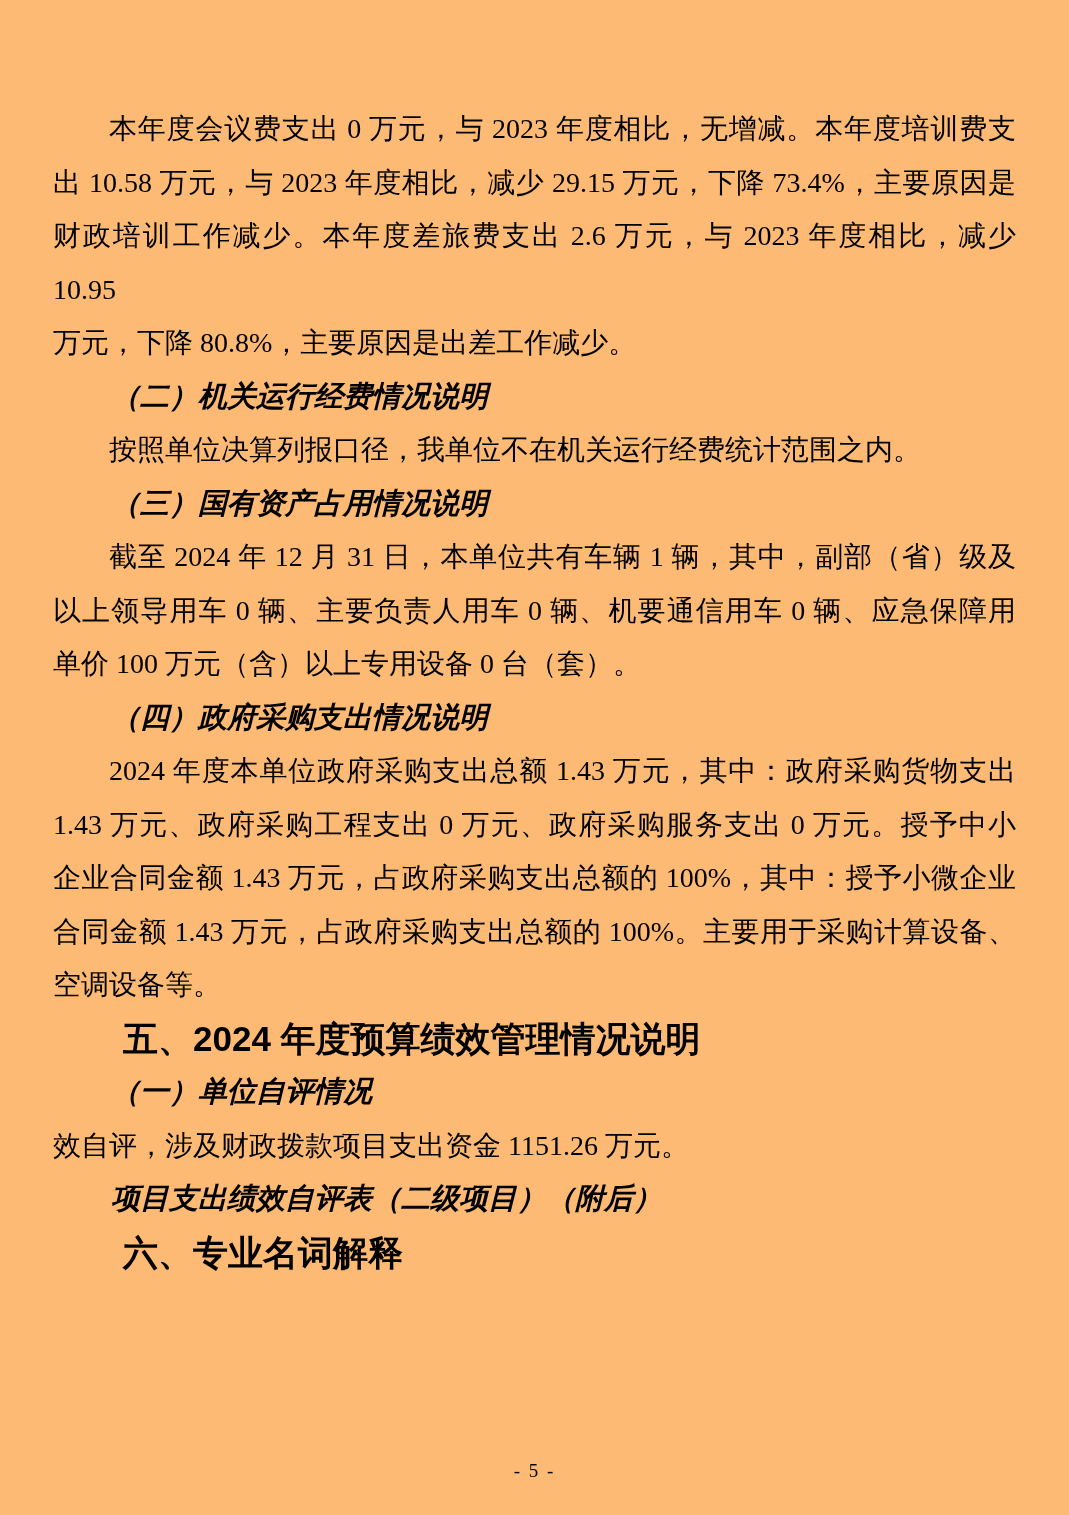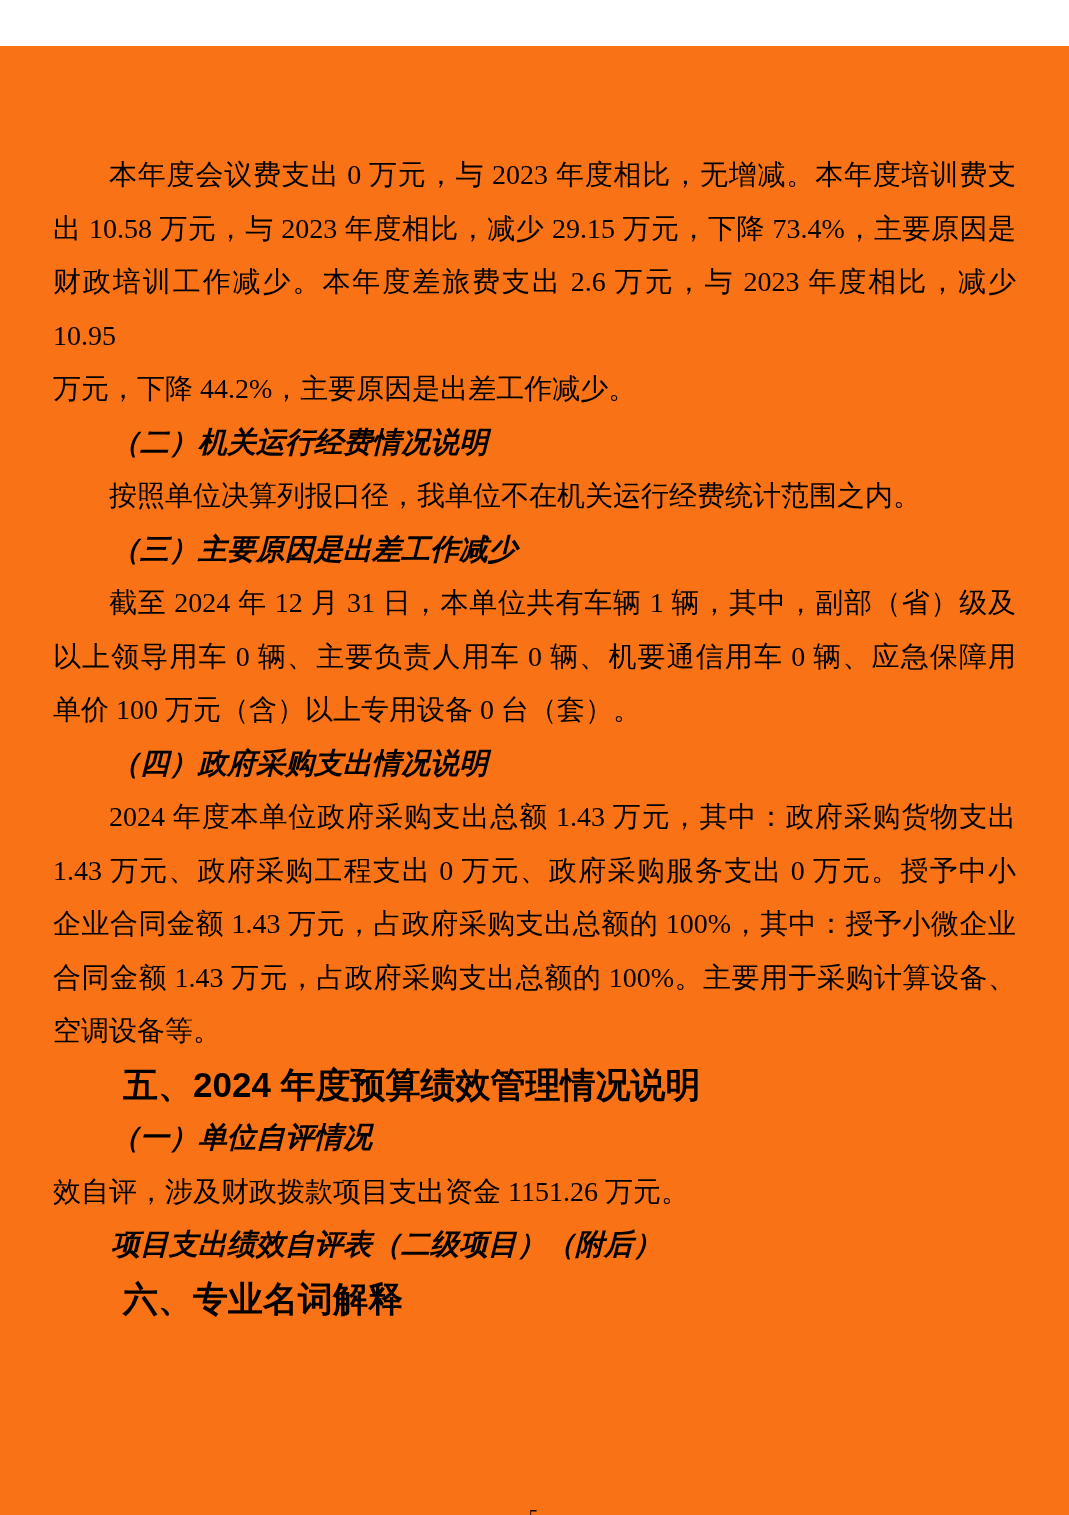--- a/index.html
+++ b/index.html
@@ -9,23 +9,22 @@
   }
   body {
     width: 1069px;
     height: 1515px;
     position: relative;
     overflow: hidden;
   }
   .page {
     position: absolute;
     inset: 0;
-    background: #f97316;
+    background: #fdba74;
     color: #000000;
-    margin-top: 46px;
   }
   .content {
     position: absolute;
     left: 53px;
     right: 53px;
     top: 102px;
   }
   .line {
     font-family: "Liberation Serif", serif;
     font-size: 28px;
@@ -68,30 +67,30 @@
 </style>
 </head>
 <body>
 
 <main class="page">
   <div class="content">
       <div class="block style-body">
         <div class="line indent fill">本年度会议费支出 0 万元，与 2023 年度相比，无增减。本年度培训费支</div>
         <div class="line fill">出 10.58 万元，与 2023 年度相比，减少 29.15 万元，下降 73.4%，主要原因是</div>
         <div class="line fill">财政培训工作减少。本年度差旅费支出 2.6 万元，与 2023 年度相比，减少 10.95</div>
-        <div class="line">万元，下降 44.2%，主要原因是出差工作减少。</div>
+        <div class="line">万元，下降 80.8%，主要原因是出差工作减少。</div>
       </div>
       <div class="block style-kai-heading">
         <div class="line indent">（二）机关运行经费情况说明</div>
       </div>
       <div class="block style-body">
         <div class="line indent">按照单位决算列报口径，我单位不在机关运行经费统计范围之内。</div>
       </div>
       <div class="block style-kai-heading">
-        <div class="line indent">（三）主要原因是出差工作减少</div>
+        <div class="line indent">（三）国有资产占用情况说明</div>
       </div>
       <div class="block style-body">
         <div class="line indent fill">截至 2024 年 12 月 31 日，本单位共有车辆 1 辆，其中，副部（省）级及</div>
         <div class="line fill">以上领导用车 0 辆、主要负责人用车 0 辆、机要通信用车 0 辆、应急保障用</div>
         <div class="line">单价 100 万元（含）以上专用设备 0 台（套）。</div>
       </div>
       <div class="block style-kai-heading">
         <div class="line indent">（四）政府采购支出情况说明</div>
       </div>
       <div class="block style-body">

